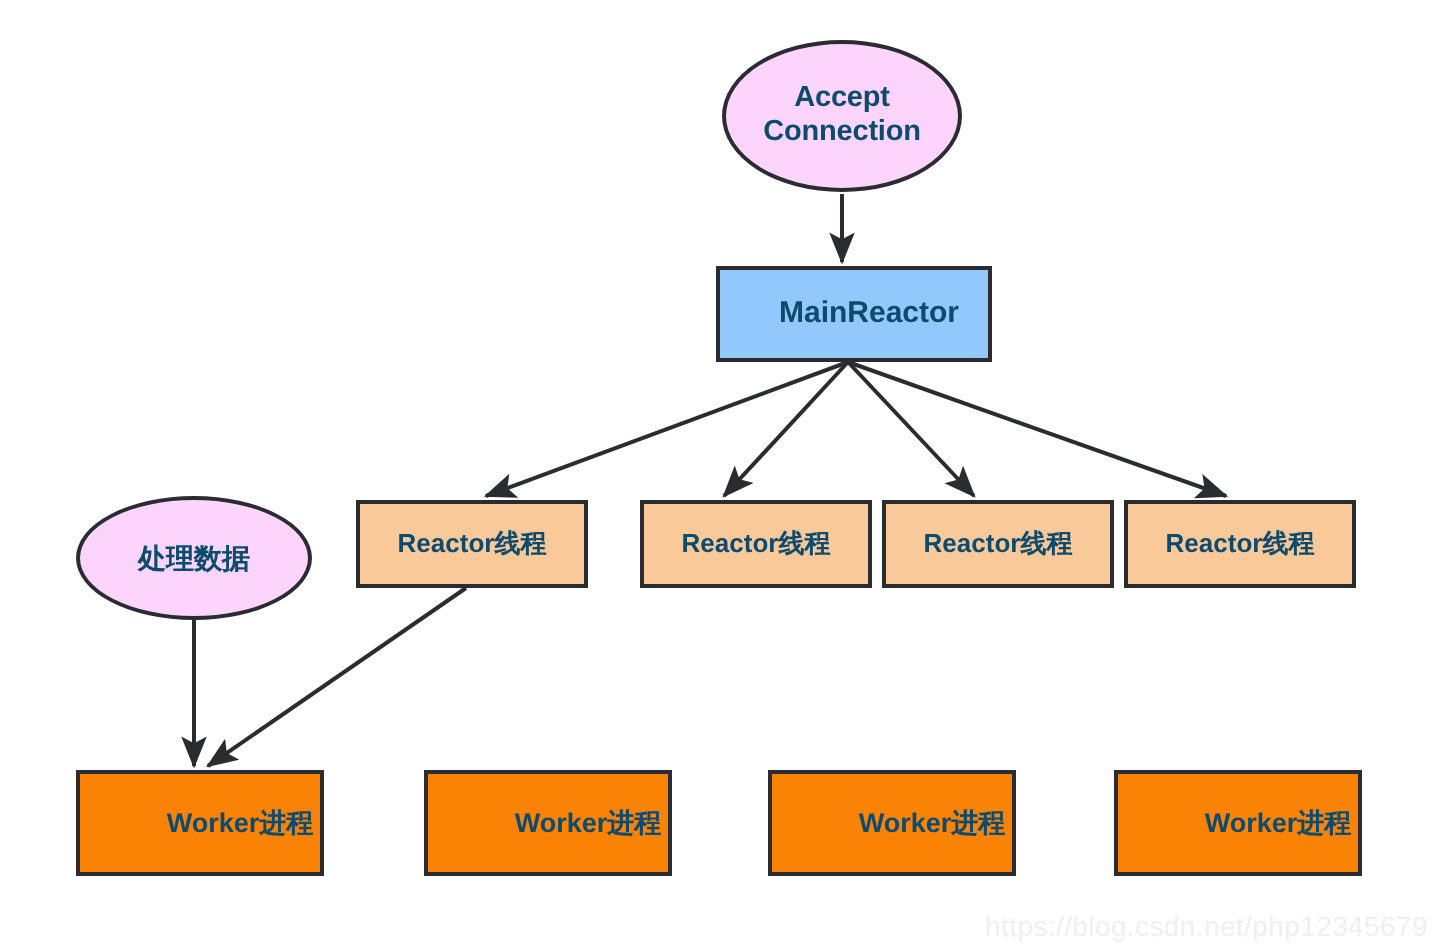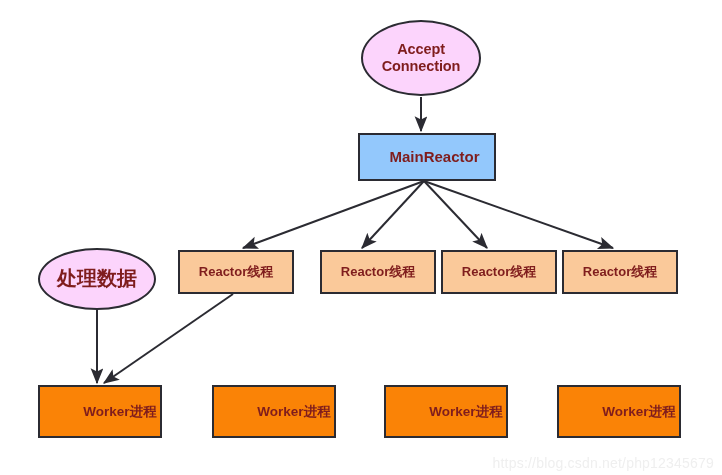--- a/index.html
+++ b/index.html
@@ -24,21 +24,21 @@
     width: 722px;
     height: 475px;
   }
   .node {
     position: absolute;
     box-sizing: border-box;
     display: flex;
     align-items: center;
     justify-content: center;
     text-align: center;
-    color: #7f1d1d;
+    color: #0c4a6e;
     font-weight: bold;
     line-height: 1.18;
     z-index: 2;
   }
   .node-rect {
     border: 2px solid #2b2b32;
   }
   .node-ellipse {
     border: 2px solid #2b2b32;
     border-radius: 50%;
@@ -56,21 +56,21 @@
   }
   .main-reactor {
     left: 358px;  top: 133px;
     width: 138px; height: 48px;
     font-size: 15px;
     padding-left: 15px;
   }
   .process-data {
     left: 38px;   top: 248px;
     width: 118px; height: 62px;
-    font-size: 20px;
+    font-size: 14px;
   }
   .reactor-thread {
     top: 250px;
     width: 116px; height: 44px;
     font-size: 13px;
   }
   .reactor-thread.r0 { left: 178px; }
   .reactor-thread.r1 { left: 320px; }
   .reactor-thread.r2 { left: 441px; }
   .reactor-thread.r3 { left: 562px; }

